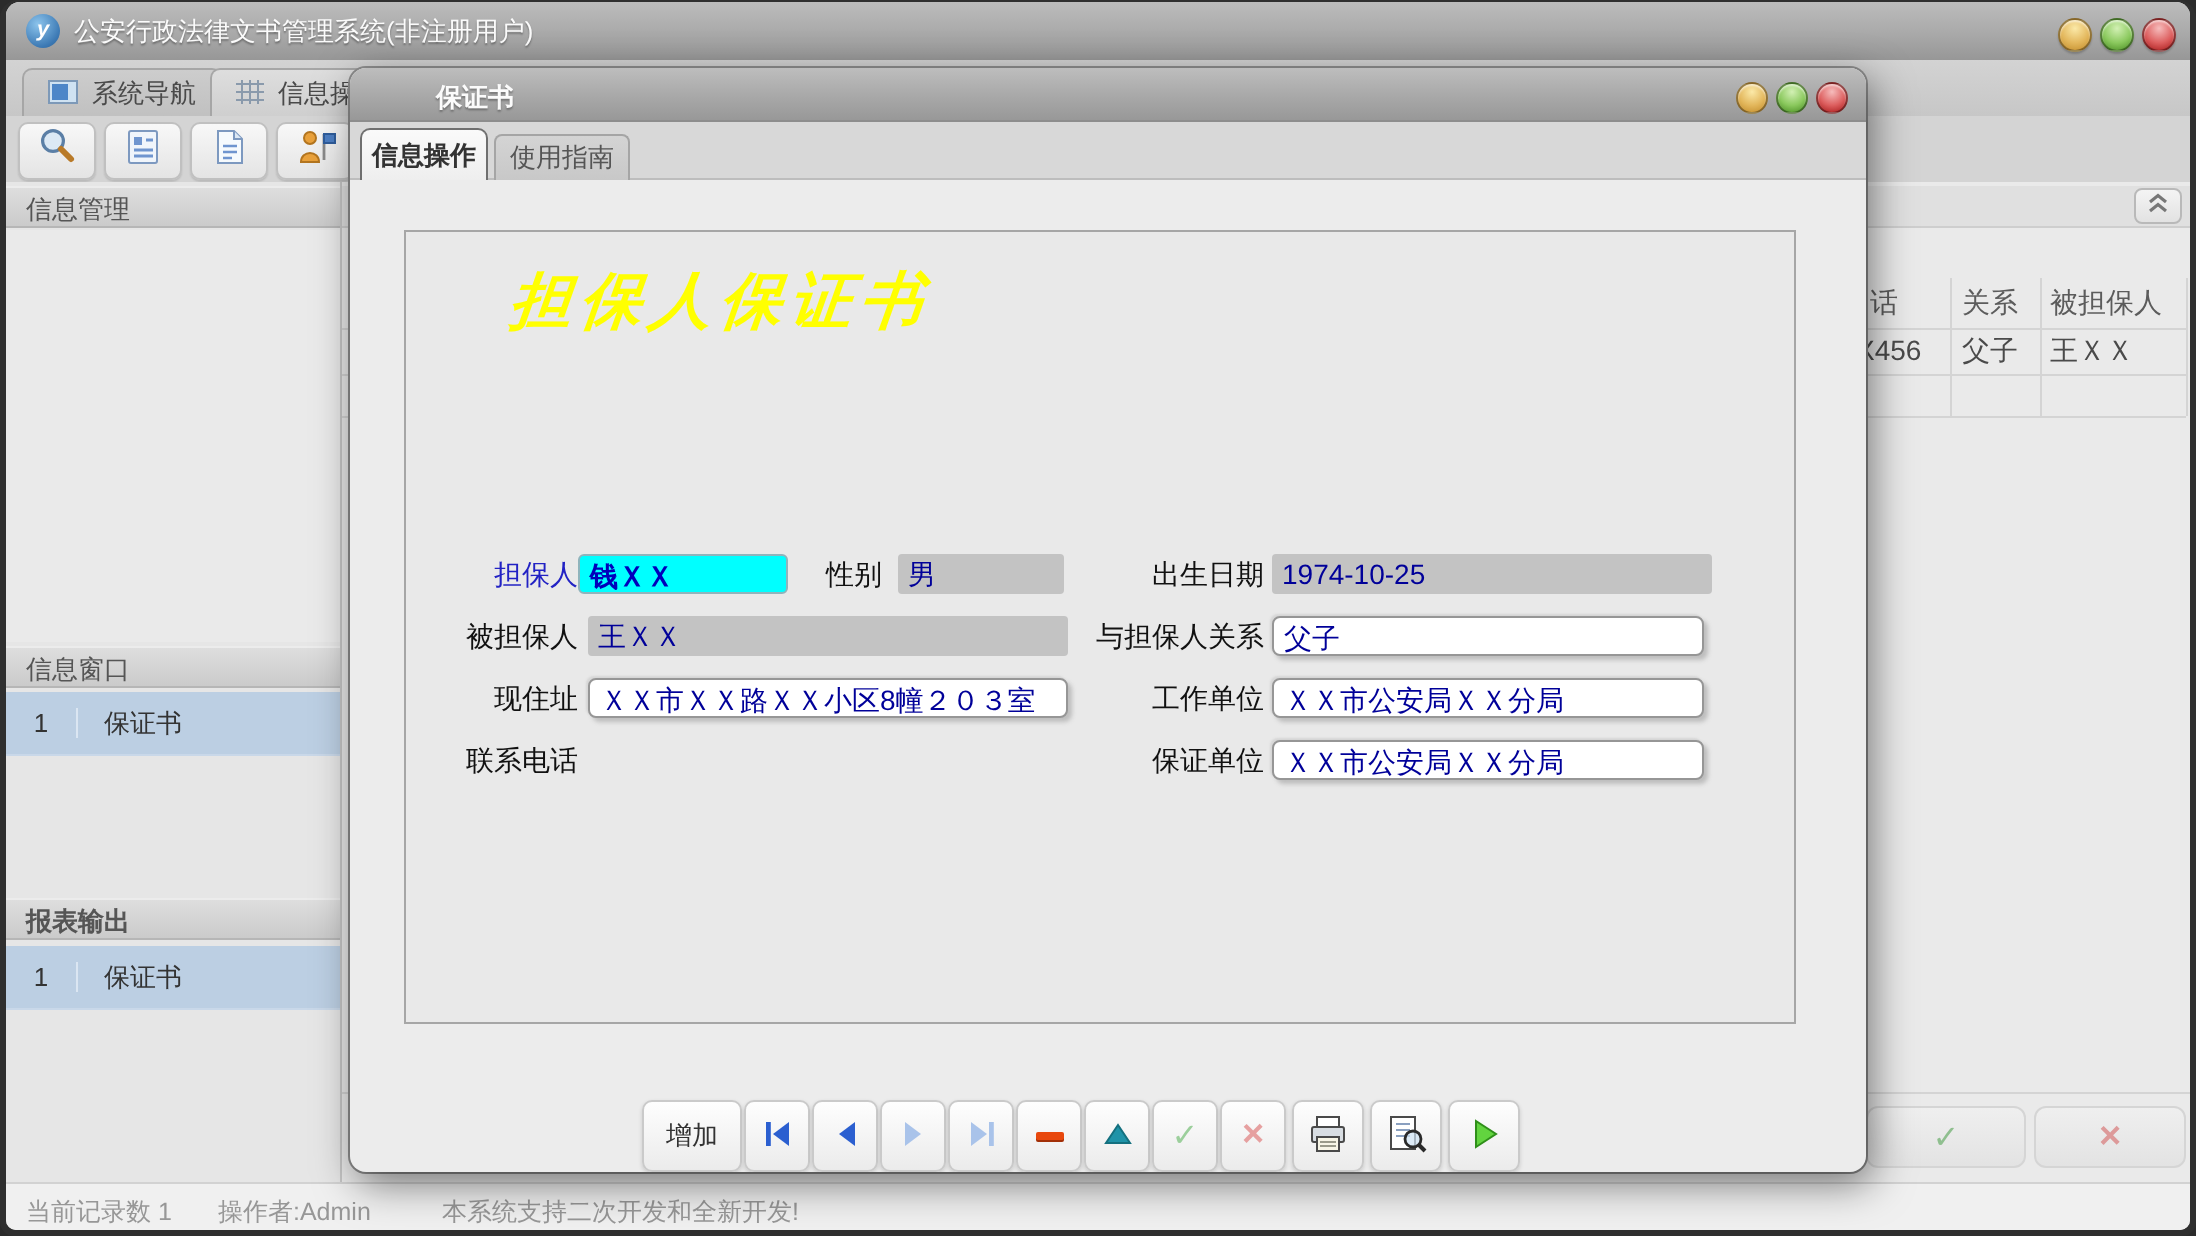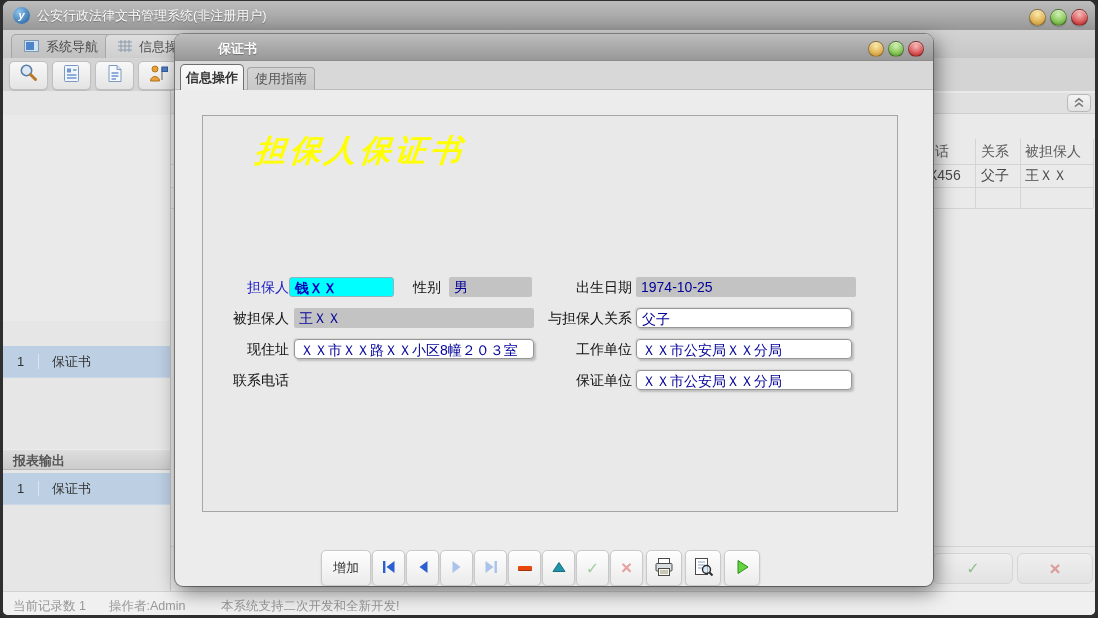--- a/index.html
+++ b/index.html
@@ -165,22 +165,24 @@
       <span>
         <svg width="19" height="19" viewBox="0 0 19 19">
                 <rect x="2.5" y="3" width="14" height="13" fill="#cfe2f2" stroke="#7d99b8"></rect>
                 <rect x="4.5" y="5" width="7" height="9" fill="#4d86c8"></rect>
               </svg>
       </span>
     </div>
   </div>
 
   <div class="sidebar">
+    <div class="shdr" style="top:2px;">信息管理</div>
     <div class="spanel" style="top:24px;height:206px;"></div>
 
+    <div class="shdr" style="top:232px;">信息窗口</div>
     <div class="lrow" style="top:255px;">
       <span class="num">1</span>
       <span class="lbl">保证书</span>
     </div>
 
     <div class="shdr" style="top:358px;font-weight:bold;">报表输出</div>
     <div class="lrow" style="top:382px;">
       <span class="num">1</span>
       <span class="lbl">保证书</span>
     </div>

